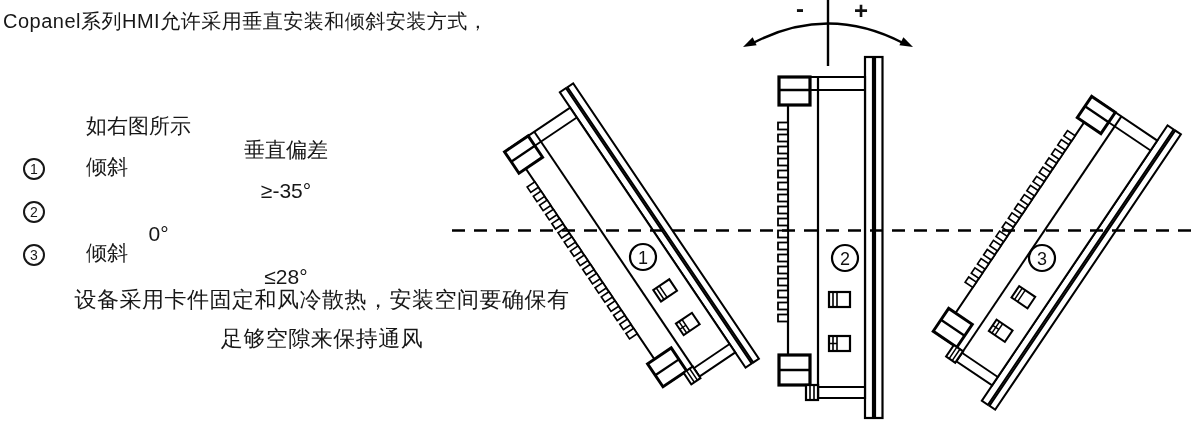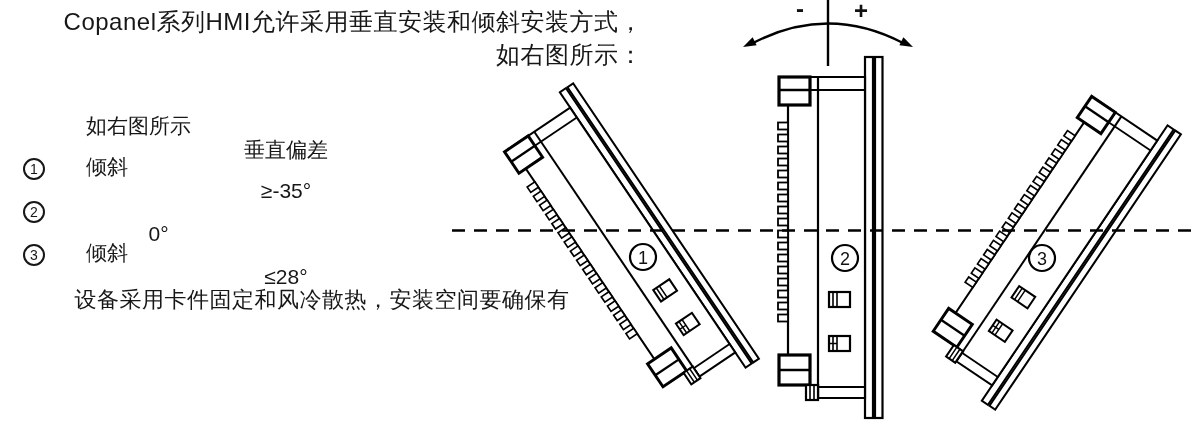--- a/index.html
+++ b/index.html
@@ -2,21 +2,21 @@
 <html><head>
 <meta charset="utf-8">
 <style>
   html,body{margin:0;padding:0;}
   body{
     width:1192px;height:424px;background:#ffffff;overflow:hidden;position:relative;
     font-family:"Liberation Sans","DejaVu Sans",sans-serif;color:#171717;
   }
   .abs{position:absolute;}
   
-  .intro{left:3px;top:5px;width:640px;font-size:24px;line-height:33px;letter-spacing:0.5px;text-align:right;}
+  .intro{left:3px;top:5px;width:640px;font-size:20px;line-height:33px;letter-spacing:0.5px;}
   .note{left:2px;top:280px;width:640px;font-size:22px;line-height:39px;letter-spacing:0.5px;text-align:center;}
   
   .mtable{left:20px;top:88px;width:320px;font-size:21px;}
   .mrow{display:grid;grid-template-columns:66px 145px 110px;align-items:center;height:30px;margin-bottom:13px;}
   .mrow .dev{text-align:center;margin-top:48px;}
   .mrow .hdr-pos{font-size:21px;}
   .numball{
     display:inline-flex;align-items:center;justify-content:center;
     width:22px;height:22px;border:2px solid #171717;border-radius:50%;
     font-size:14px;line-height:1;margin-left:3px;box-sizing:border-box;
@@ -27,21 +27,20 @@
   .shape{stroke:#000;fill:#fff;}
   .num-circle{fill:#fff;stroke:#000;stroke-width:2.2;}
   .num-text{font-family:"Liberation Sans",sans-serif;font-size:18px;text-anchor:middle;fill:#111;}
   .sign-text{font-family:"Liberation Sans",sans-serif;font-size:24px;font-weight:bold;text-anchor:middle;fill:#111;}
 </style>
 </head>
 <body>
 
 <div class="abs intro">
   <div>Copanel系列HMI允许采用垂直安装和倾斜安装方式，</div>
-  <div>如右图所示：</div>
 </div>
 
 <div class="abs mtable">
   <div class="mrow">
     <span></span>
     <span class="hdr-pos">如右图所示</span>
     <span class="dev">垂直偏差</span>
   </div>
   <div class="mrow">
     <span><span class="numball">1</span></span>
@@ -54,20 +53,21 @@
   </div>
   <div class="mrow">
     <span><span class="numball">3</span></span>
     <span>倾斜</span>
     <span class="dev">≤28°</span>
   </div>
 </div>
 
 <div class="abs note">
   <div>设备采用卡件固定和风冷散热，安装空间要确保有</div>
+  <div>足够空隙来保持通风</div>
 </div>
 
 <svg class="diagram" width="1192" height="424" viewBox="0 0 1192 424">
   <defs>
 
     <g id="panel-shape">
 
       <rect class="shape" x="45" y="-180.5" width="7.5" height="361" stroke-width="2.2"></rect>
       <rect class="shape" x="35" y="-180.5" width="8" height="361" stroke-width="2.2"></rect>
 

